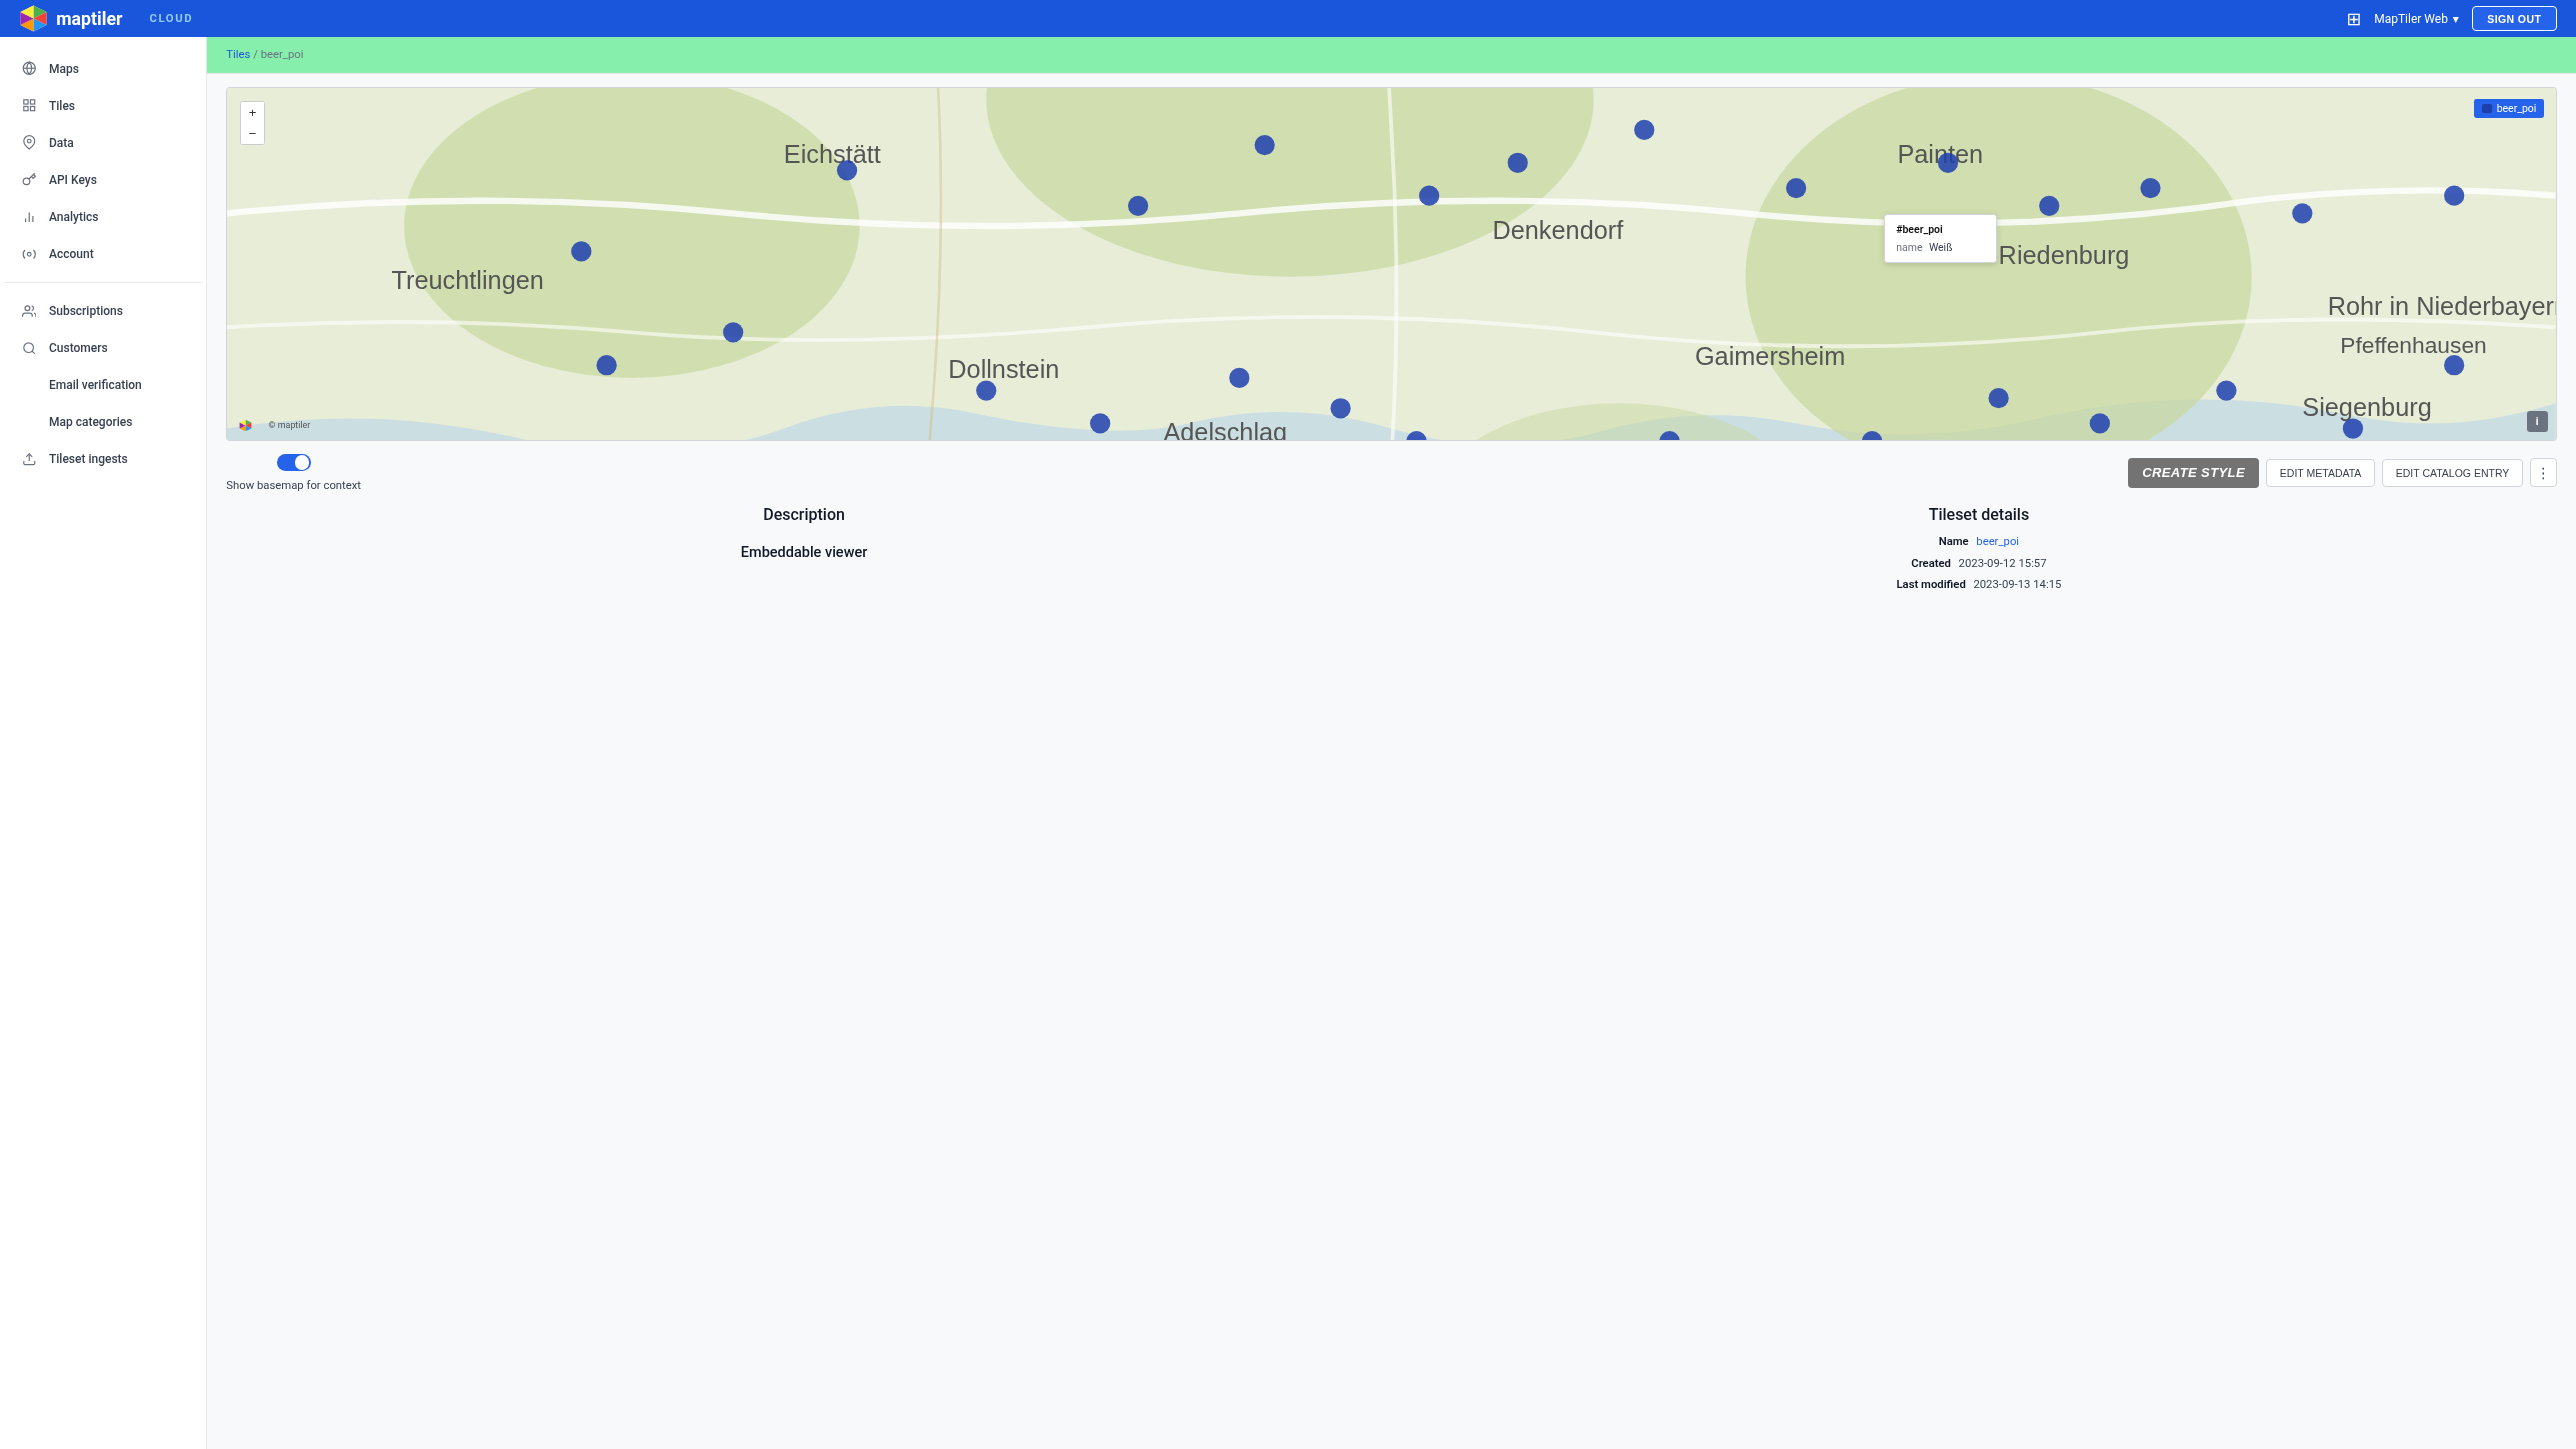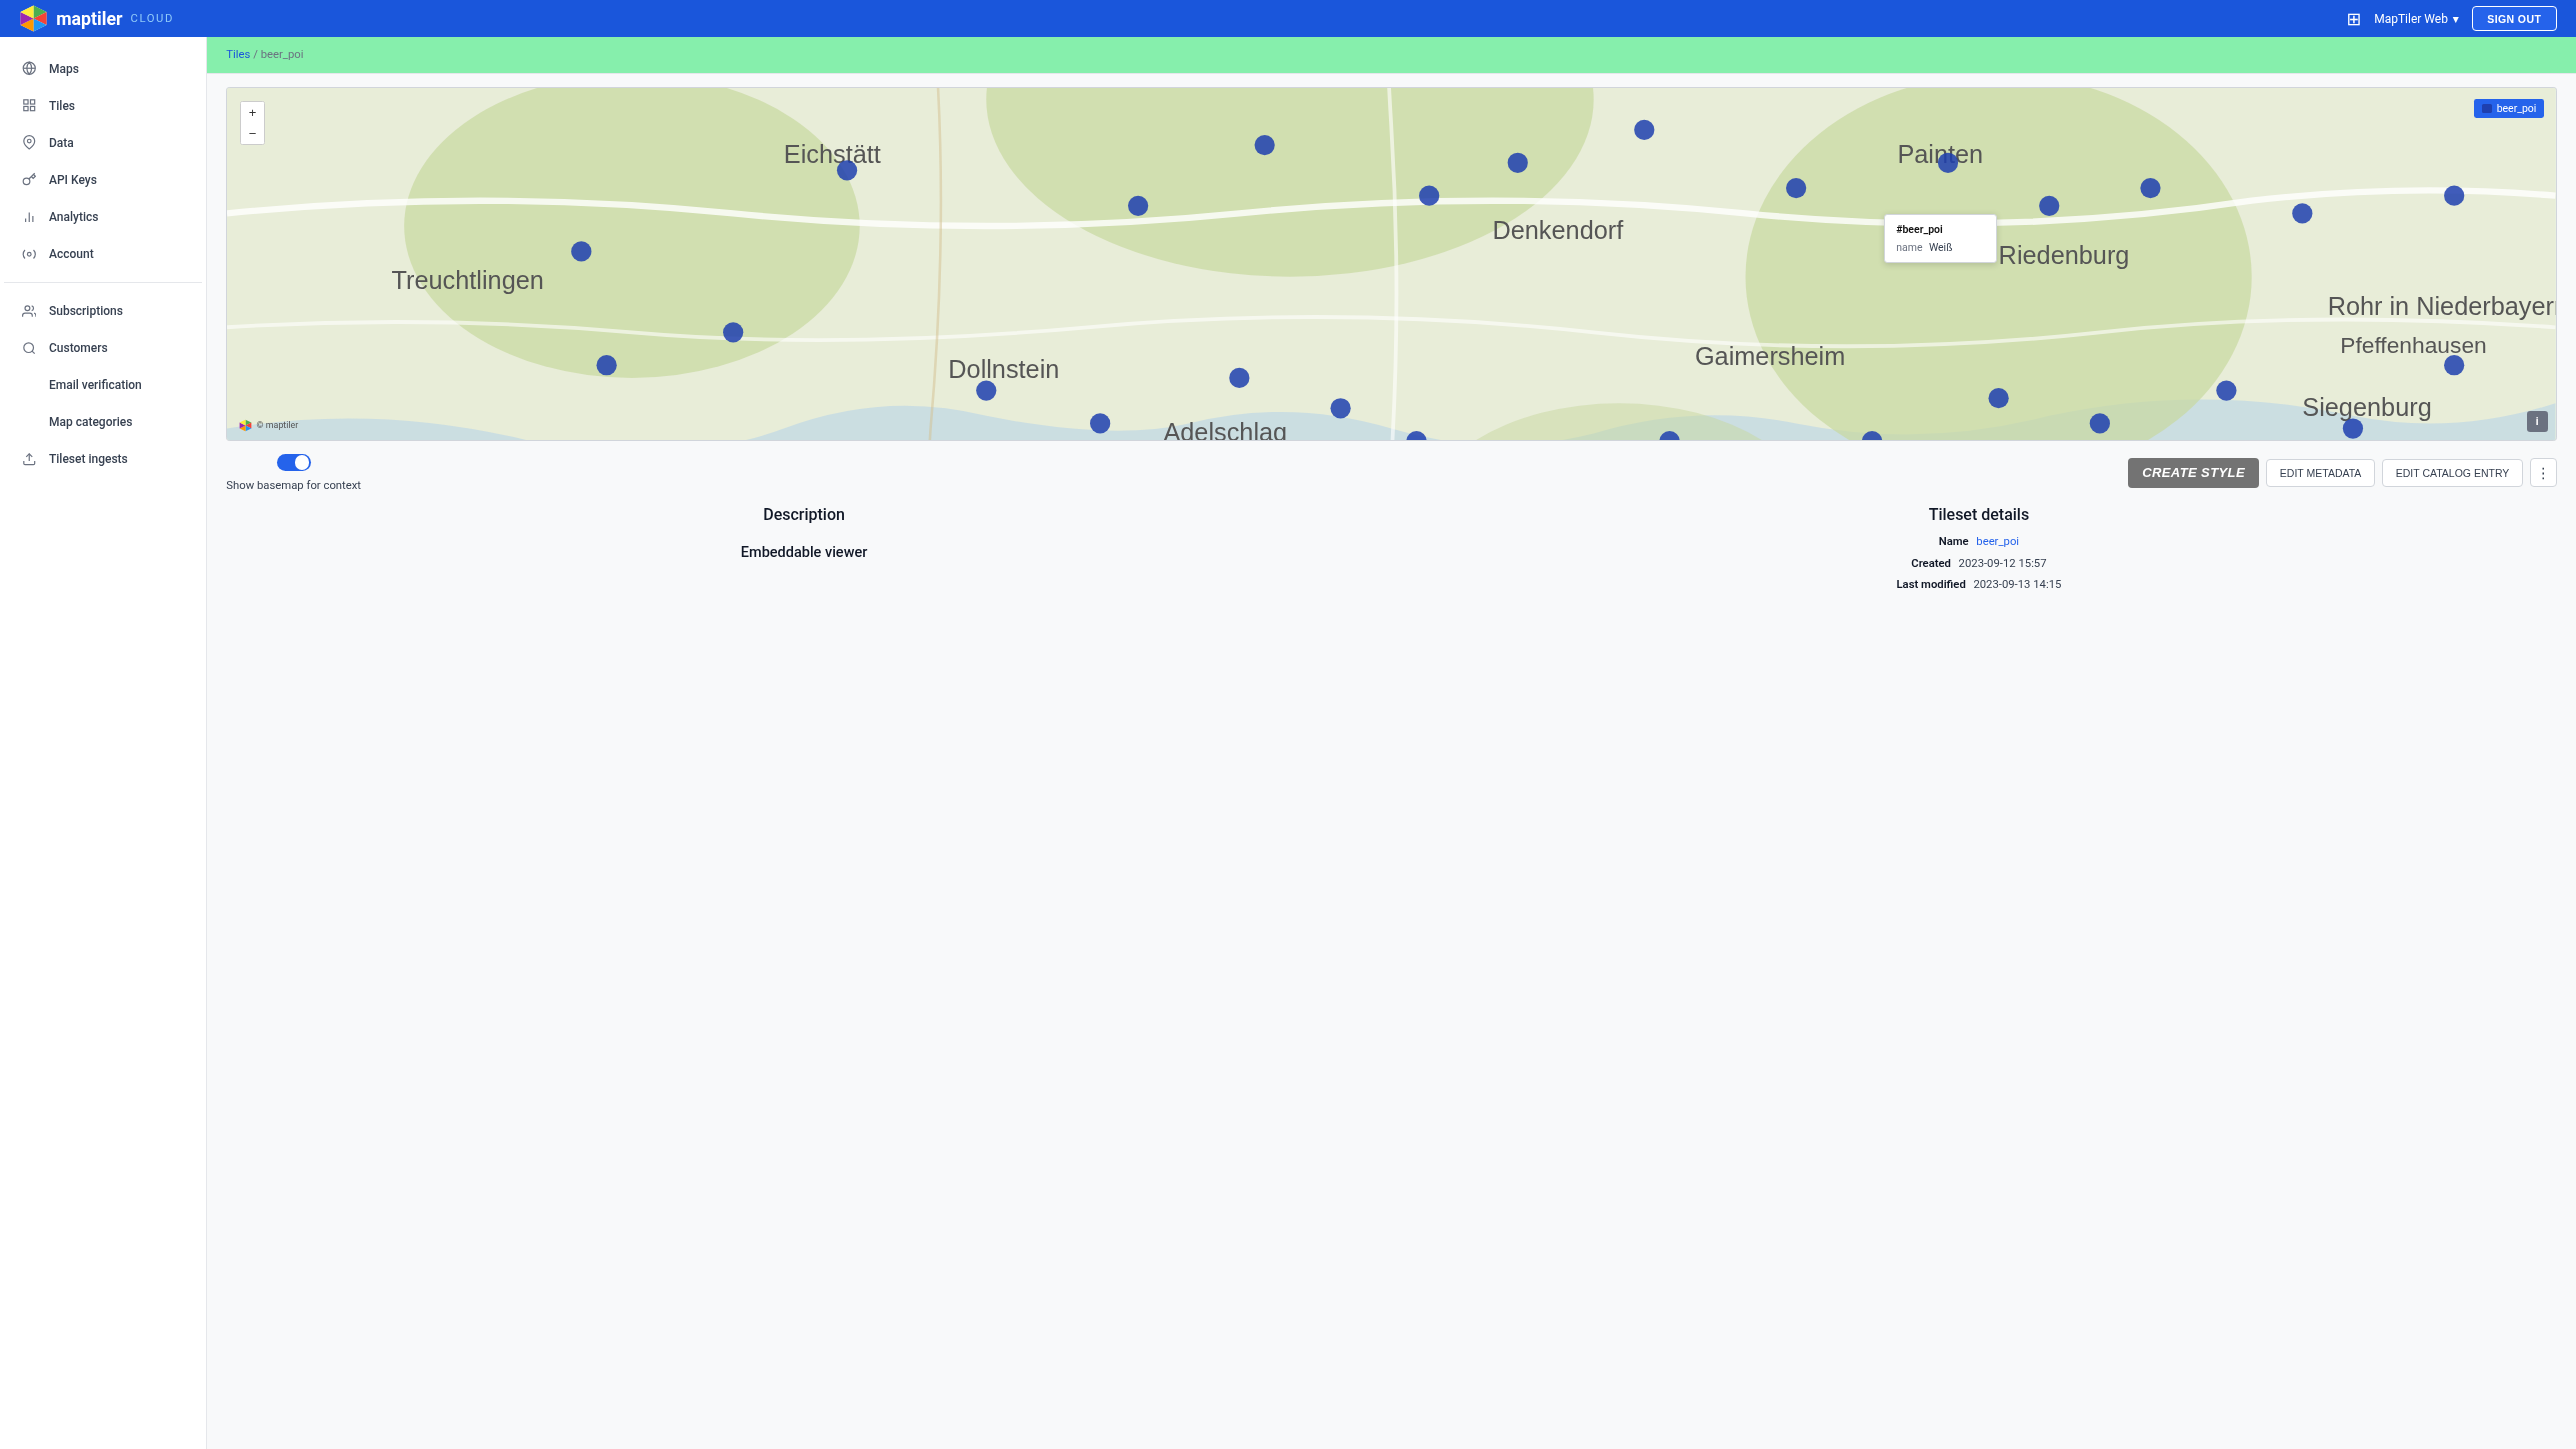--- a/index.html
+++ b/index.html
@@ -26,24 +26,24 @@
     }
     .logo-text {
       color: white;
       font-size: 17.7px;
       font-weight: 400;
     }
     .logo-text span { font-weight: 700; }
     .logo-cloud {
       color: #90caf9;
       font-size: 11.3px;
-      font-weight: 400;
+      font-weight: 700;
       letter-spacing: 1.6px;
       text-transform: uppercase;
-      margin-left: 0;
+      margin-left: 19px;
     }
     .header-right {
       display: flex;
       align-items: center;
       gap: 13px;
     }
     .grid-icon {
       color: white;
       font-size: 17.7px;
       cursor: pointer;
@@ -221,21 +221,21 @@
     }
     .tooltip-key { color: #6b7280; }
 
     
     .map-watermark {
       position: absolute;
       bottom: 8px;
       left: 11.3px;
       display: flex;
       align-items: center;
-      gap: 5px;
+      gap: 17px;
       font-size: 8.9px;
       color: #555;
     }
 
     
     .map-info-btn {
       position: absolute;
       bottom: 8px;
       right: 8px;
       width: 21px;

